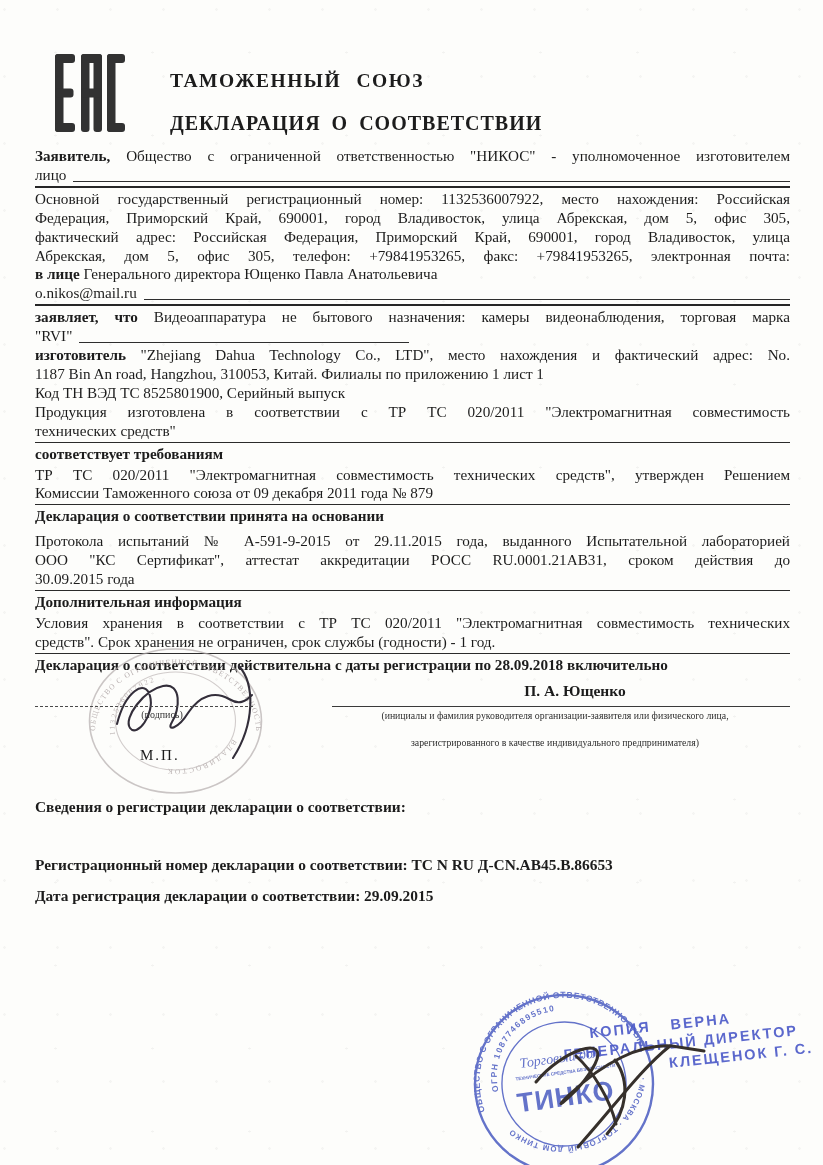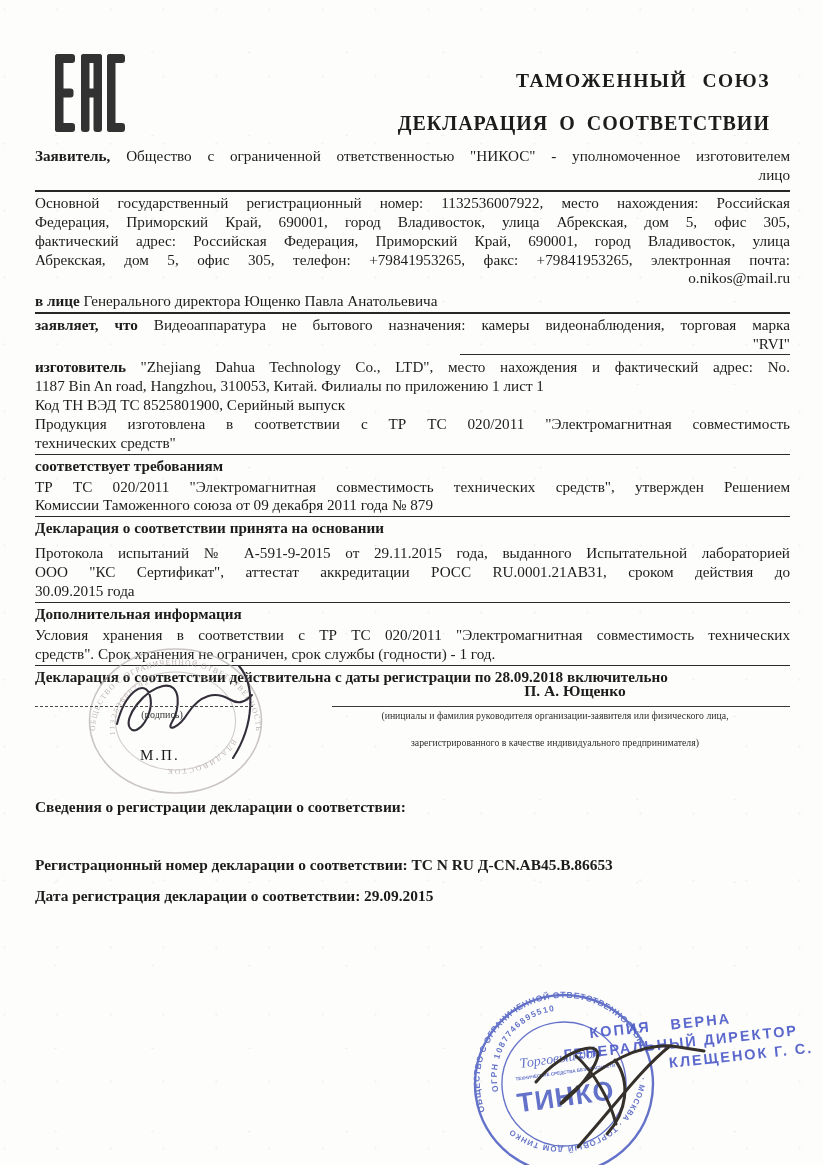--- a/index.html
+++ b/index.html
@@ -9,31 +9,31 @@
     font-family:"Liberation Serif", serif;
     background-image:
       radial-gradient(rgba(40,40,40,0.05) 1px, transparent 1.3px),
       radial-gradient(rgba(40,40,40,0.04) 1px, transparent 1.4px);
     background-size:97px 83px,53px 67px;
     background-position:7px 11px,31px 43px;
   }
   
   .eac{position:absolute;left:55px;top:54px;width:70px;height:78px;opacity:.88;}
   
-  .title{position:absolute;left:170px;top:70px;width:600px;text-align:right;}
+  .title{position:absolute;left:170px;top:70px;width:600px;text-align:left;}
   .title .t1{font-size:19.5px;font-weight:bold;letter-spacing:1.5px;word-spacing:9px;}
   .title .t2{font-size:20px;font-weight:bold;letter-spacing:1px;word-spacing:5px;margin-top:20px;}
   
   .body{position:absolute;left:35px;top:147px;width:755px;}
   .row{font-size:15.2px;line-height:18.9px;}
   .j{text-align:justify;text-align-last:justify;}
   .b{font-weight:bold;}
   .hd{font-weight:bold;margin:2px 0;}
   .mt6{margin-top:6px;}
-  .uline-row{display:flex;align-items:flex-end;flex-direction:column;}
+  .uline-row{display:flex;align-items:flex-end;}
   .fill{flex:1;border-bottom:1.2px solid #2e2e2e;margin:0 0 3px 7px;}
   .fill-part{width:330px;border-bottom:1.2px solid #2e2e2e;margin:0 0 3px 7px;}
   .hr2{border-top:2.2px solid #262626;margin:1px 0 2px;}
   .rule{border-bottom:1.6px solid #2b2b2b;padding-bottom:1px;margin-bottom:2px;}
   
   .sig-area{position:absolute;left:35px;top:657px;width:755px;height:150px;font-size:15.2px;}
   .sig-line-left{position:absolute;left:0;top:49px;width:218px;border-top:1.3px dashed #4a4a4a;}
   .sig-cap-left{position:absolute;left:67px;top:52px;width:120px;text-align:center;font-size:10px;color:#333;}
   .mp{position:absolute;left:105px;top:90px;letter-spacing:2px;font-size:15px;}
   .nikos-stamp{position:absolute;left:48px;top:-14px;width:185px;height:160px;opacity:.85;}
@@ -90,26 +90,26 @@
     <div class="row uline-row">
         <span>лицо</span>
         <span class="fill"></span>
       </div>
     <div class="hr2"></div>
 
     <div class="row j">Основной государственный регистрационный номер: 1132536007922, место нахождения: Российская</div>
     <div class="row j">Федерация, Приморский Край, 690001, город Владивосток, улица Абрекская,  дом 5, офис 305,</div>
     <div class="row j">фактический адрес: Российская Федерация, Приморский Край, 690001, город Владивосток, улица</div>
     <div class="row j">Абрекская,  дом 5, офис 305, телефон: +79841953265, факс:  +79841953265, электронная почта:</div>
+    <div class="row"><span class="b">в лице</span><span> Генерального директора Ющенко Павла Анатольевича</span></div>
+
     <div class="row uline-row">
         <span>o.nikos@mail.ru</span>
         <span class="fill"></span>
       </div>
-
-    <div class="row"><span class="b">в лице</span><span> Генерального директора Ющенко Павла Анатольевича</span></div>
     <div class="hr2"></div>
 
     <div class="row j"><span class="b">заявляет, что</span><span> Видеоаппаратура не бытового назначения: камеры видеонаблюдения, торговая марка</span></div>
     <div class="row uline-row">
         <span>"RVI"</span>
         <span class="fill-part"></span>
       </div>
 
     <div class="row j"><span class="b">изготовитель</span><span> "Zhejiang Dahua Technology Co., LTD", место нахождения и фактический адрес: No.</span></div>
     <div class="row">1187 Bin An road, Hangzhou,  310053, Китай. Филиалы по приложению 1 лист 1</div>

